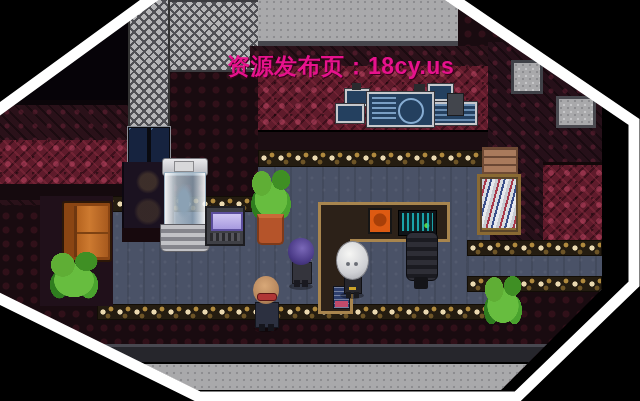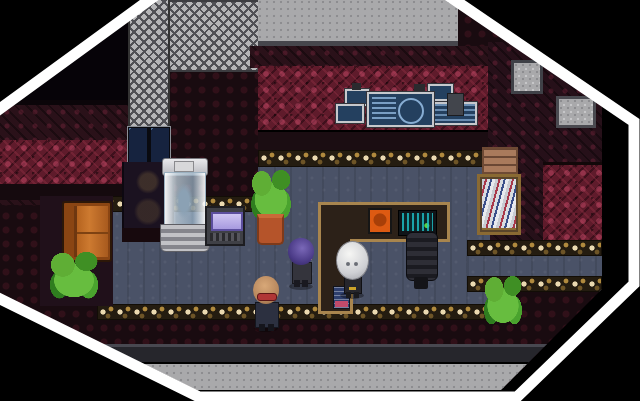--- a/index.html
+++ b/index.html
@@ -182,18 +182,19 @@
       <div style="position:absolute;left:8px;top:34px;width:16px;height:17px;background:#26262c;border:1px solid #101014"></div>
       <div style="position:absolute;left:13px;top:46px;width:7px;height:3px;background:#caa22a"></div>
       <div style="position:absolute;left:10px;top:51px;width:5px;height:6px;background:#1a1a1e"></div>
       <div style="position:absolute;left:18px;top:51px;width:5px;height:6px;background:#1a1a1e"></div>
       <div style="position:absolute;left:0;top:0;width:31px;height:37px;border-radius:50%;background:radial-gradient(circle at 40% 32%, #f6f6f4, #cfd0d4 62%, #9fa0a8);border:1px solid #85868c">
         <div style="position:absolute;left:9px;top:20px;width:4px;height:4px;background:#6b6e76;border-radius:50%"></div>
         <div style="position:absolute;left:17px;top:20px;width:4px;height:4px;background:#6b6e76;border-radius:50%"></div>
       </div>
     </div>
 
+    <div class="banner">资源发布页：18cy.us</div>
   </div>
 
   <svg class="frame-svg" width="640" height="401" viewBox="0 0 640 401">
     <path d="M 163 -10 L 440 -10 L 634 122 L 634 284 L 517 397 L 199 397 L -10 294 L -10 116 Z" fill="none" stroke="#ffffff" stroke-width="11" stroke-linejoin="miter"></path>
   </svg>
 </div>
 
 </body></html>

